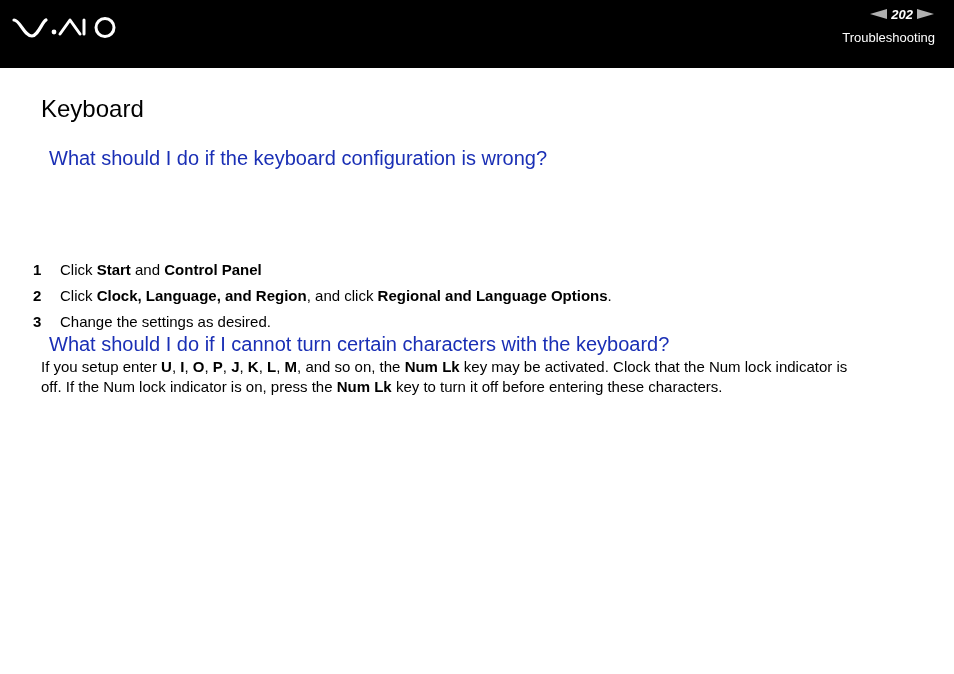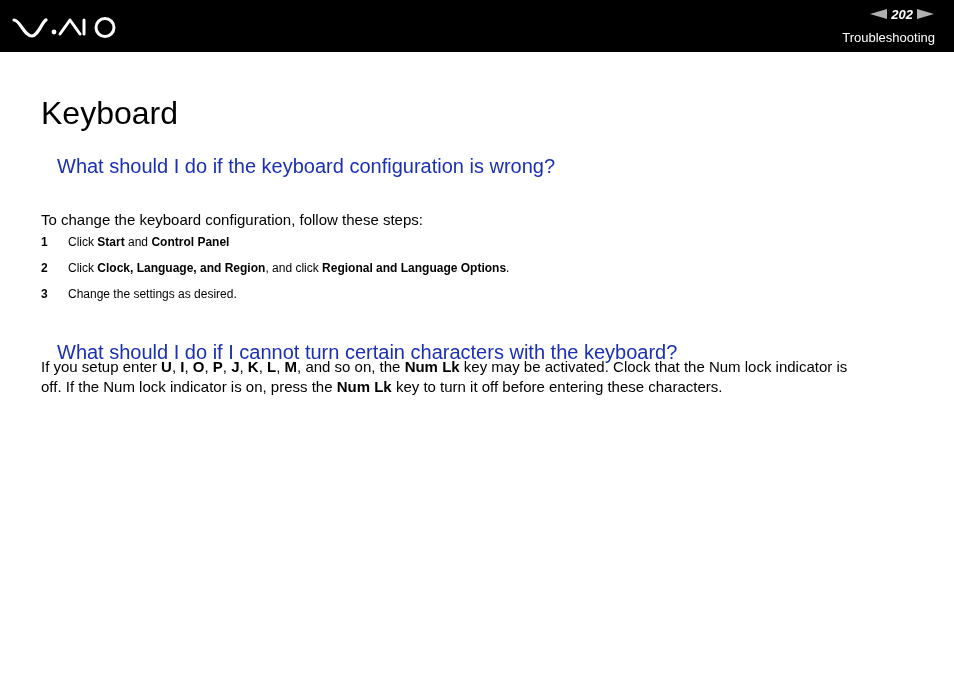--- a/index.html
+++ b/index.html
@@ -1,28 +1,28 @@
 <!DOCTYPE html>
 <html><head>
 <meta charset="utf-8">
 <style>
   html, body { margin: 0; padding: 0; background: #ffffff; }
   body { width: 954px; height: 674px; position: relative; overflow: hidden;
          font-family: "Liberation Sans", sans-serif; color: #000; }
-  .header { position: absolute; left: 0; top: 0; width: 954px; height: 52px; background: #000; }
+  .header { position: absolute; left: 0; top: 0; width: 954px; height: 68px; background: #000; }
   .logo { position: absolute; left: 12px; top: 14px; }
   .pager { position: absolute; right: 20px; top: 6px; height: 16px; display: flex; align-items: center; gap: 4px; }
   .arrow-left { width: 0; height: 0; border-top: 5px solid transparent; border-bottom: 5px solid transparent; border-right: 17px solid #b0b0b0; }
   .arrow-right { width: 0; height: 0; border-top: 5px solid transparent; border-bottom: 5px solid transparent; border-left: 17px solid #b0b0b0; }
   .page-num { color: #fff; font-style: italic; font-weight: bold; font-size: 13px; }
   .section-name { position: absolute; right: 19px; top: 30px; color: #fff; font-weight: normal; font-size: 13px; }
-  h1 { position: absolute; left: 41px; top: 95px; margin: 0; font-size: 32px; font-weight: normal; }
-  h2 { position: absolute; left: 41px; margin: 16px; font-size: 20px; font-weight: normal; color: #1a2fb5; }
+  h1 { position: absolute; left: 41px; top: 95px; margin: 0; font-size: 24px; font-weight: normal; }
+  h2 { position: absolute; left: 41px; margin: 8px; font-size: 20px; font-weight: normal; color: #1a2fb5; }
   .p { position: absolute; left: 41px; font-size: 15px; line-height: 19.5px; width: 880px; }
-  .step { position: absolute; left: 41px; font-size: 12px; }
+  .step { position: absolute; left: 33px; font-size: 15px; margin-top: 26px; }
   .step .n { display: inline-block; width: 27px; font-weight: bold; }
   b { font-weight: bold; }
 </style>
 </head>
 <body>
 
 <div class="header">
   <svg class="logo" width="108" height="28" viewBox="0 0 108 28">
     <path d="M2 6 C 8 6, 12 22, 20 22 C 26 22, 30 8, 34 6" stroke="#fff" stroke-width="3.2" fill="none" stroke-linecap="round"></path>
     <circle cx="42" cy="18" r="2.4" fill="#fff"></circle>
@@ -38,21 +38,20 @@
   <div class="section-name">Troubleshooting</div>
 </div>
 
 <h1>Keyboard</h1>
 
 <h2 style="top:139px">What should I do if the keyboard configuration is wrong?</h2>
 
 <div class="p" style="top:171px">
   <br>
   <br>
-  <span>To change the keyboard configuration, follow these steps:</span>
 </div>
 
 <div class="step" style="top:235px">
   <span class="n">1</span><span>Click </span><b>Start</b><span> and </span><b>Control Panel</b>
 </div>
 <div class="step" style="top:261px">
   <span class="n">2</span><span>Click </span><b>Clock, Language, and Region</b><span>, and click </span><b>Regional and Language Options</b><span>.</span>
 </div>
 <div class="step" style="top:287px">
   <span class="n">3</span><span>Change the settings as desired.</span>

